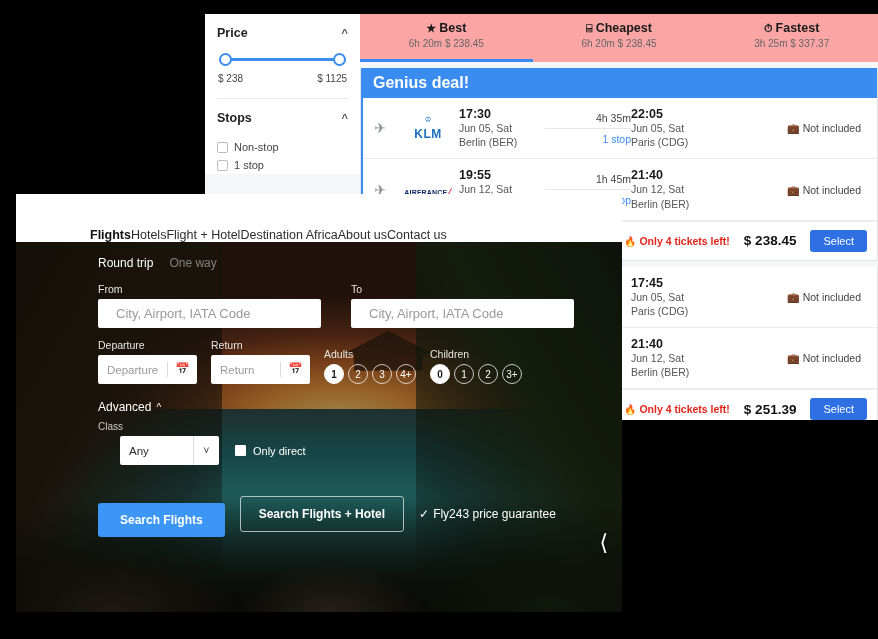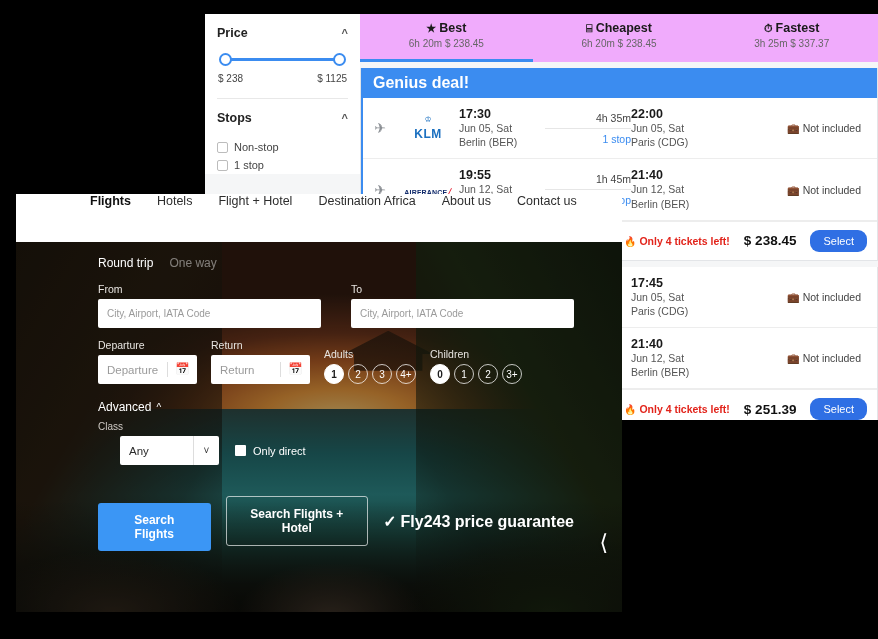--- a/index.html
+++ b/index.html
@@ -59,21 +59,21 @@
     font-size: 10px; color:#444; padding: 0 1px 14px 1px;
   }
   .sec-divider { height:1px; background:#e8e8e8; }
   .chk-row { display:flex; align-items:center; gap:6px; font-size:11px; color:#444; padding: 3px 0; }
   .chk {
     width:11px; height:11px; border:1px solid #bcbcbc; border-radius:2px; background:#fff; flex:none;
   }
 
   
   .results { flex:1; background:#f5f6f7; min-width:0; }
-  .tabs { display:flex; background:#f0abfc; height: 48px; }
+  .tabs { display:flex; background:#fca5a5; height: 48px; }
   .tab {
     flex:1; text-align:center; padding-top:7px; cursor:pointer;
     border-bottom: 3px solid transparent;
   }
   .tab.active { border-bottom-color:#3b8cf0; }
   .tab-title { font-size:12.5px; font-weight:bold; color:#1a1a1a; }
   .tab-title .ti { margin-right:3px; font-size:11px; }
   .tab-sub { font-size:10px; color:#666; margin-top:3px; }
 
   .flight-card { background:#fff; margin-top:6px; border:1px solid #e3e5e8; border-top:none; }
@@ -102,31 +102,31 @@
   .col-bag { flex:1; min-width:0; text-align:right; padding-right:8px; font-size:10.5px; color:#444; white-space:nowrap; }
   .bag-ico { font-size:10px; color:#111; margin-right:3px; }
   .card-foot {
     display:flex; align-items:center; justify-content:flex-end; gap:14px;
     padding: 8px 10px; border-top:1px solid #ededed;
   }
   .tickets-left { font-size:10.5px; color:#e2231a; font-weight:bold; white-space:nowrap; }
   .fire { font-size:10px; }
   .price { font-size:13.5px; font-weight:bold; color:#111; white-space:nowrap; }
   .select-btn {
-    background:#2f6fe4; color:#fff; border:none; border-radius:9px;
+    background:#2f6fe4; color:#fff; border:none; border-radius:3px;
     font-size:11px; padding: 5px 13px; cursor:pointer;
     font-family:"Liberation Sans", sans-serif;
   }
 
   
   .front {
     position:absolute; left:16px; top:194px; width:606px; height:418px;
     background:#fff; overflow:hidden;
   }
-  .navbar { height:48px; background:#fff; display:flex; align-items:flex-start; padding-left:74px; gap:26px; }
+  .navbar { height:48px; background:#fff; display:flex; align-items:flex-end; padding-left:74px; }
   .nav-link { font-size:12.5px; color:#2d2d2d; cursor:pointer; white-space:nowrap; }
   .nav-link.active { font-weight:bold; color:#111; }
 
   .hero { position:relative; height:370px; overflow:hidden; }
   .hero-bg { position:absolute; inset:0; }
   .sky {
     position:absolute; left:0; right:0; top:0; height:47%;
     background:
       radial-gradient(ellipse 55% 70% at 53% 100%, #ffd27a 0%, #f29d3c 22%, #b95e24 45%, #6b3219 68%, #2d170d 100%),
       linear-gradient(#1a0d08, #4a2412 60%, #8a4a20 100%);
@@ -166,21 +166,21 @@
   
   .form { position:absolute; left:82px; top:14px; right:48px; }
   .trip-toggle { display:flex; gap:16px; margin-bottom:13px; }
   .trip { font-size:12px; color:#fff; cursor:pointer; }
   .trip.inactive { color:rgba(255,255,255,.45); }
   .lbl { font-size:10.5px; color:#e7e4e0; margin-bottom:4px; display:block; }
   .row { display:flex; gap:30px; }
   .fld { flex:1; min-width:0; }
   .txt-input {
     width:100%; height:29px; background:#fff; border:none; border-radius:2px;
-    padding: 0 9px; font-size:10px; color:#3a3a3a;
+    padding: 0 18px; font-size:13px; color:#3a3a3a;
     font-family:"Liberation Sans", sans-serif;
   }
   .txt-input::placeholder { color:#9a9a9a; }
   .row2 { display:flex; gap:14px; margin-top:11px; align-items:flex-end; }
   .date-fld { width:99px; flex:none; position:relative; }
   .date-input {
     width:100%; height:29px; background:#fff; border:none; border-radius:2px;
     padding: 0 26px 0 9px; font-size:11.5px; color:#3a3a3a;
     font-family:"Liberation Sans", sans-serif;
   }
@@ -219,21 +219,21 @@
     background:#3b96f5; color:#fff; border:none; border-radius:3px;
     font-size:12px; font-weight:bold; padding: 10px 22px; cursor:pointer;
     font-family:"Liberation Sans", sans-serif;
     margin-top:12px;
   }
   .btn-ghost {
     background:transparent; color:#fff; border:1px solid rgba(255,255,255,.65);
     border-radius:3px; font-size:12px; font-weight:bold; padding: 10px 18px; cursor:pointer;
     font-family:"Liberation Sans", sans-serif;
   }
-  .guarantee { color:#fff; font-size:16px; font-weight:bold; white-space:nowrap; }
+  .guarantee { color:#fff; font-size:12px; font-weight:normal; white-space:nowrap; }
   .guarantee .tick { margin-right:4px; }
 </style>
 </head>
 <body>
 
 <div class="stage">
 
   <div class="results-panel">
 
     <div class="filters">
@@ -306,21 +306,21 @@
             <div class="col-time">
               <div class="t-big">17:30</div>
               <div class="t-sm">Jun 05, Sat</div>
               <div class="t-sm">Berlin (BER)</div>
             </div>
             <div class="col-dur">
               <div class="dur">4h 35m</div>
               <div class="stops">1 stop</div>
             </div>
             <div class="col-time">
-              <div class="t-big">22:00</div>
+              <div class="t-big">22:05</div>
               <div class="t-sm">Jun 05, Sat</div>
               <div class="t-sm">Paris (CDG)</div>
             </div>
             <div class="col-bag">
               <span class="bag-ico">💼</span><span>Not included</span>
             </div>
           </div>
 
           <div class="leg">
             <div class="leg-ico">✈</div>

